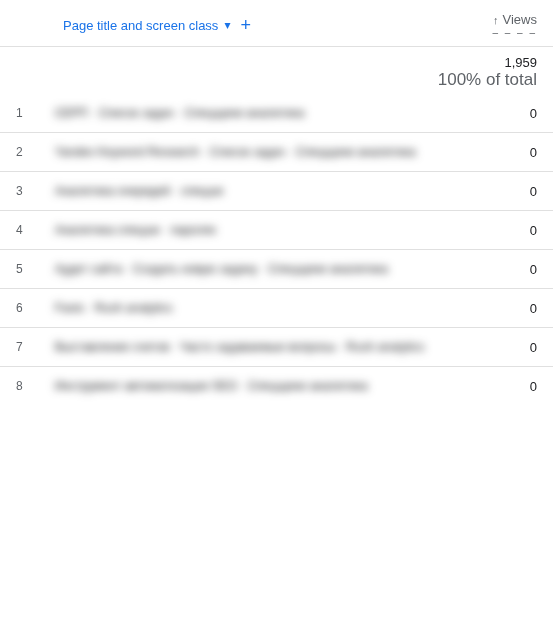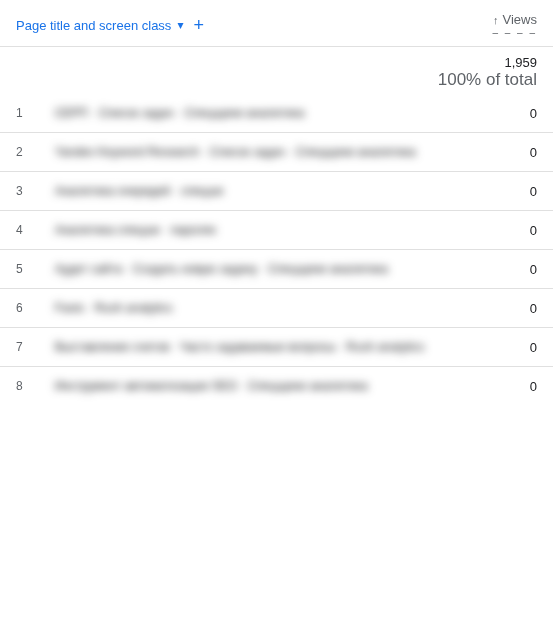--- a/index.html
+++ b/index.html
@@ -26,20 +26,21 @@
       align-items: center;
       justify-content: space-between;
       padding: 12px 16px 8px 16px;
       border-bottom: 1px solid #e0e0e0;
     }
 
     .header-left {
       display: flex;
       align-items: center;
       gap: 6px;
+      margin-left: 47px;
     }
 
     .header-title {
       color: #1a73e8;
       font-size: 13px;
       font-weight: 500;
       cursor: pointer;
     }
 
     .chevron-icon {

